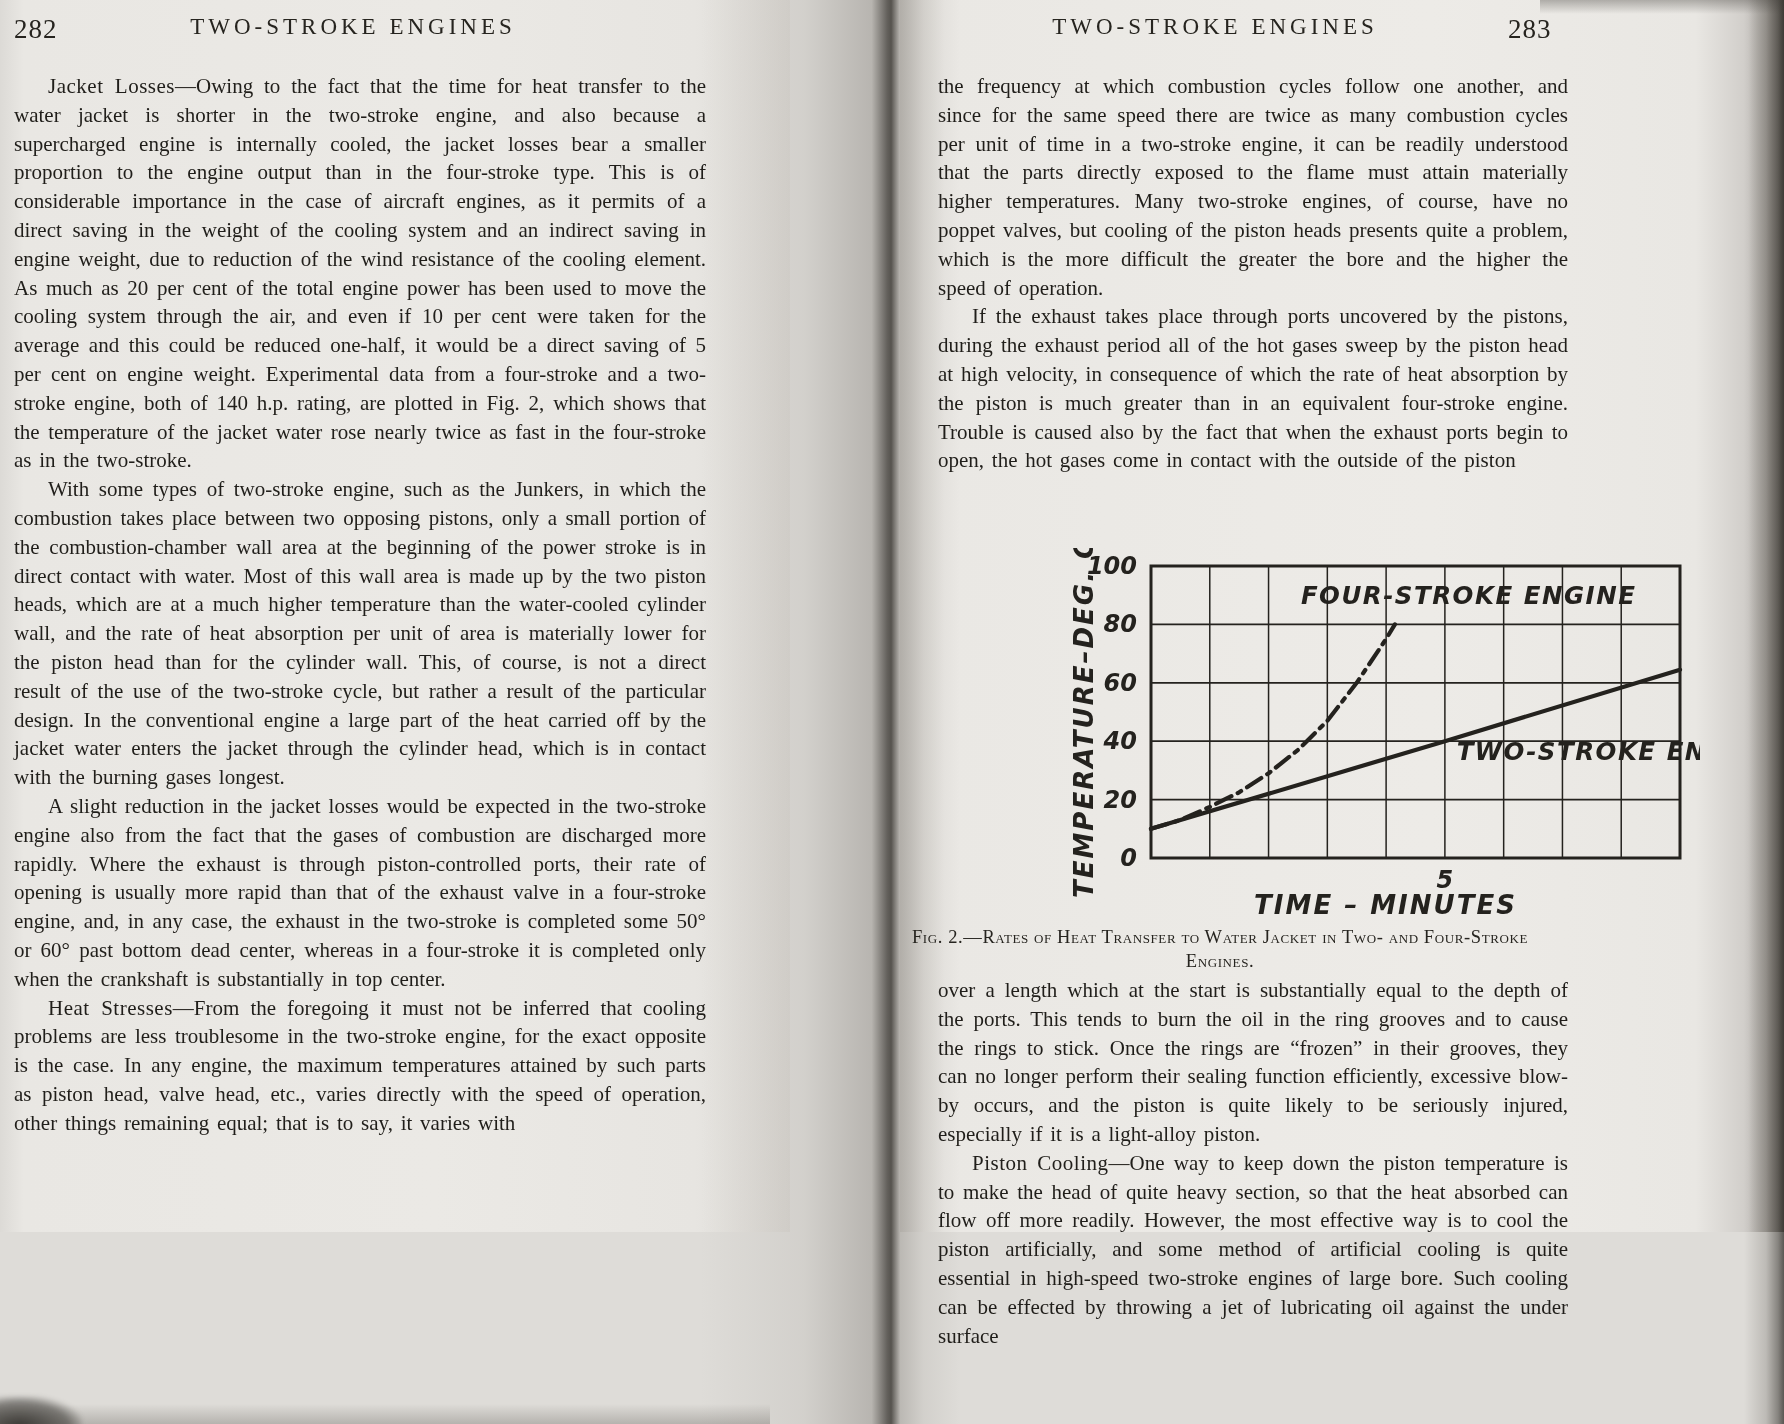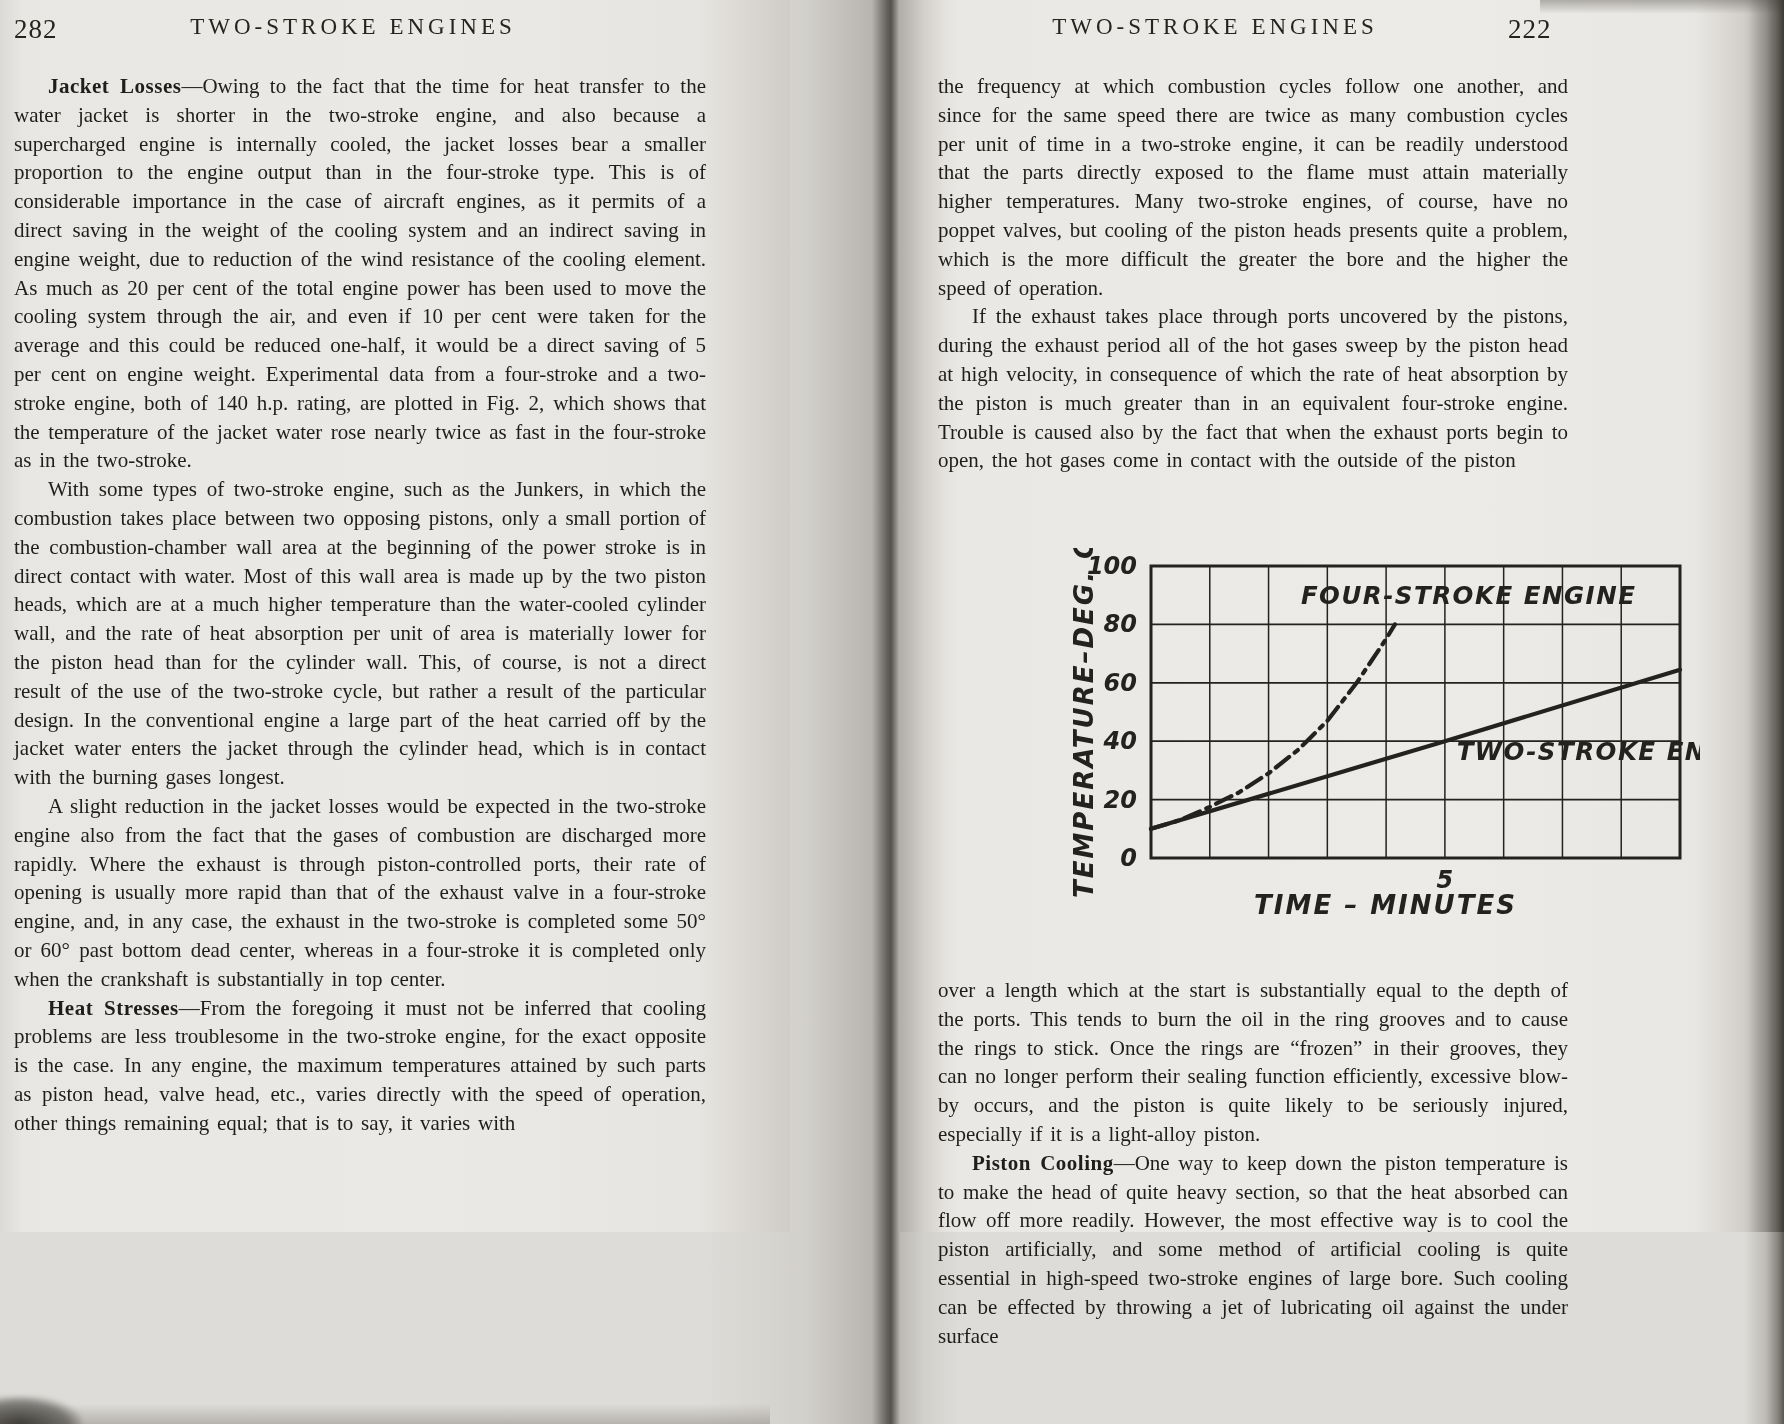--- a/index.html
+++ b/index.html
@@ -55,21 +55,21 @@
   .pl-head{position:absolute;left:0;top:0;width:706px;text-align:center;}
   .pr-head{position:absolute;left:20px;top:0;width:590px;text-align:center;}
   .pr-num{position:absolute;left:608px;top:0;}
   
   .col{position:absolute;z-index:5;text-align:justify;font-size:21px;line-height:28.8px;word-spacing:2.5px;color:#201e1a;}
   .col-left{left:14px;top:72px;width:692px;}
   .col-right-a{left:38px;top:72px;width:630px;}
   .col-right-b{left:38px;top:976px;width:630px;}
   .para{margin:0;}
   .para.indent{text-indent:34px;}
-  .lead{font-weight:bold;letter-spacing:.5px;}
+  .lead{font-weight:normal;letter-spacing:.5px;}
   
   .figure{position:absolute;left:0px;top:548px;width:884px;height:440px;z-index:5;}
   .figure svg{position:absolute;left:100px;top:0;}
   .figcaption{
     position:absolute;left:0px;top:378px;width:640px;text-align:center;
     font-size:18.5px;line-height:23.5px;font-variant:small-caps;letter-spacing:.6px;color:#26241f;
   }
   .tick{font:italic 700 24px "DejaVu Sans",sans-serif;fill:#24221e;}
   .serieslabel{font:italic 700 24.5px "DejaVu Sans",sans-serif;letter-spacing:1.5px;fill:#24221e;}
   .axistitle{font:italic 700 26px "DejaVu Sans",sans-serif;letter-spacing:2px;fill:#24221e;}
@@ -86,21 +86,21 @@
     <p class="para indent"><b class="lead">Jacket Losses</b><span>—Owing to the fact that the time for heat transfer to the water jacket is shorter in the two-stroke engine, and also because a supercharged engine is internally cooled, the jacket losses bear a smaller proportion to the engine output than in the four-stroke type.  This is of considerable importance in the case of aircraft engines, as it permits of a direct saving in the weight of the cooling system and an indirect saving in engine weight, due to reduction of the wind resistance of the cooling element.  As much as 20 per cent of the total engine power has been used to move the cooling system through the air, and even if 10 per cent were taken for the average and this could be reduced one-half, it would be a direct saving of 5 per cent on engine weight. Experimental data from a four-stroke and a two-stroke engine, both of 140 h.p. rating, are plotted in Fig. 2, which shows that the temperature of the jacket water rose nearly twice as fast in the four-stroke as in the two-stroke.</span></p>
     <p class="para indent"><span>With some types of two-stroke engine, such as the Junkers, in which the combustion takes place between two opposing pistons, only a small portion of the combustion-chamber wall area at the beginning of the power stroke is in direct contact with water.  Most of this wall area is made up by the two piston heads, which are at a much higher temperature than the water-cooled cylinder wall, and the rate of heat absorption per unit of area is materially lower for the piston head than for the cylinder wall.  This, of course, is not a direct result of the use of the two-stroke cycle, but rather a result of the particular design.  In the conventional engine a large part of the heat carried off by the jacket water enters the jacket through the cylinder head, which is in contact with the burning gases longest.</span></p>
     <p class="para indent"><span>A slight reduction in the jacket losses would be expected in the two-stroke engine also from the fact that the gases of combustion are discharged more rapidly.  Where the exhaust is through piston-controlled ports, their rate of opening is usually more rapid than that of the exhaust valve in a four-stroke engine, and, in any case, the exhaust in the two-stroke is completed some 50° or 60° past bottom dead center, whereas in a four-stroke it is completed only when the crankshaft is substantially in top center.</span></p>
     <p class="para indent"><b class="lead">Heat Stresses</b><span>—From the foregoing it must not be inferred that cooling problems are less troublesome in the two-stroke engine, for the exact opposite is the case.  In any engine, the maximum temperatures attained by such parts as piston head, valve head, etc., varies directly with the speed of operation, other things remaining equal; that is to say, it varies with</span></p>
   </div>
 </div>
 
 <div class="page page-right">
   <div class="header">
     <span class="running-head pr-head">TWO-STROKE ENGINES</span>
-    <span class="pagenum pr-num">222</span>
+    <span class="pagenum pr-num">283</span>
   </div>
   <div class="col col-right-a">
     <p class="para"><span>the frequency at which combustion cycles follow one another, and since for the same speed there are twice as many combustion cycles per unit of time in a two-stroke engine, it can be readily understood that the parts directly exposed to the flame must attain materially higher temperatures.  Many two-stroke engines, of course, have no poppet valves, but cooling of the piston heads presents quite a problem, which is the more difficult the greater the bore and the higher the speed of operation.</span></p>
     <p class="para indent"><span>If the exhaust takes place through ports uncovered by the pistons, during the exhaust period all of the hot gases sweep by the piston head at high velocity, in consequence of which the rate of heat absorption by the piston is much greater than in an equivalent four-stroke engine.  Trouble is caused also by the fact that when the exhaust ports begin to open, the hot gases come in contact with the outside of the piston</span></p>
   </div>
 
   <div class="figure">
     <svg id="fig2-svg" width="700" height="372" viewBox="0 0 700 372">
         <line x1="209.77777777777777" y1="310" x2="209.77777777777777" y2="18" stroke="#24221e" stroke-width="1.5"></line>
         <line x1="268.55555555555554" y1="310" x2="268.55555555555554" y2="18" stroke="#24221e" stroke-width="1.5"></line>
@@ -122,20 +122,21 @@
         <text x="137" y="84.4" text-anchor="end" class="tick">80</text>
         <text x="137" y="26" text-anchor="end" class="tick">100</text>
         <text x="444.8888888888889" y="340" text-anchor="middle" class="tick">5</text>
         <polyline points="151.0,280.8 180.4,272.0 209.8,258.9 239.2,244.3 268.6,225.3 297.9,202.0 327.3,172.8 356.7,134.8 386.1,91.0 394.9,76.4" fill="none" stroke="#24221e" stroke-width="4.2" stroke-linecap="round" stroke-linejoin="round" stroke-dasharray="17 7 4 7"></polyline>
         <text x="300.8833333333333" y="55.96" class="serieslabel">FOUR-STROKE ENGINE</text>
         <polyline points="151.0,280.8 444.9,193.2 680.0,121.7" fill="none" stroke="#24221e" stroke-width="4.2" stroke-linecap="round" stroke-linejoin="round"></polyline>
         <text x="456.6444444444445" y="212.18" class="serieslabel">TWO-STROKE ENGINE</text>
         <text x="385.5" y="366" text-anchor="middle" class="axistitle">TIME – MINUTES</text>
         <text text-anchor="middle" class="axistitle" transform="translate(93,164) rotate(-90)">TEMPERATURE–DEG. C.</text>
       </svg>
+    <div class="figcaption">Fig. 2.—Rates of Heat Transfer to Water Jacket in Two- and Four-Stroke Engines.</div>
   </div>
 
   <div class="col col-right-b">
     <p class="para"><span>over a length which at the start is substantially equal to the depth of the ports.  This tends to burn the oil in the ring grooves and to cause the rings to stick.  Once the rings are “frozen” in their grooves, they can no longer perform their sealing function efficiently, excessive blow-by occurs, and the piston is quite likely to be seriously injured, especially if it is a light-alloy piston.</span></p>
     <p class="para indent"><b class="lead">Piston Cooling</b><span>—One way to keep down the piston temperature is to make the head of quite heavy section, so that the heat absorbed can flow off more readily.  However, the most effective way is to cool the piston artificially, and some method of artificial cooling is quite essential in high-speed two-stroke engines of large bore.  Such cooling can be effected by throwing a jet of lubricating oil against the under surface</span></p>
   </div>
 </div>
 
 <div class="gutter"></div>
 <div class="right-edge"></div>

